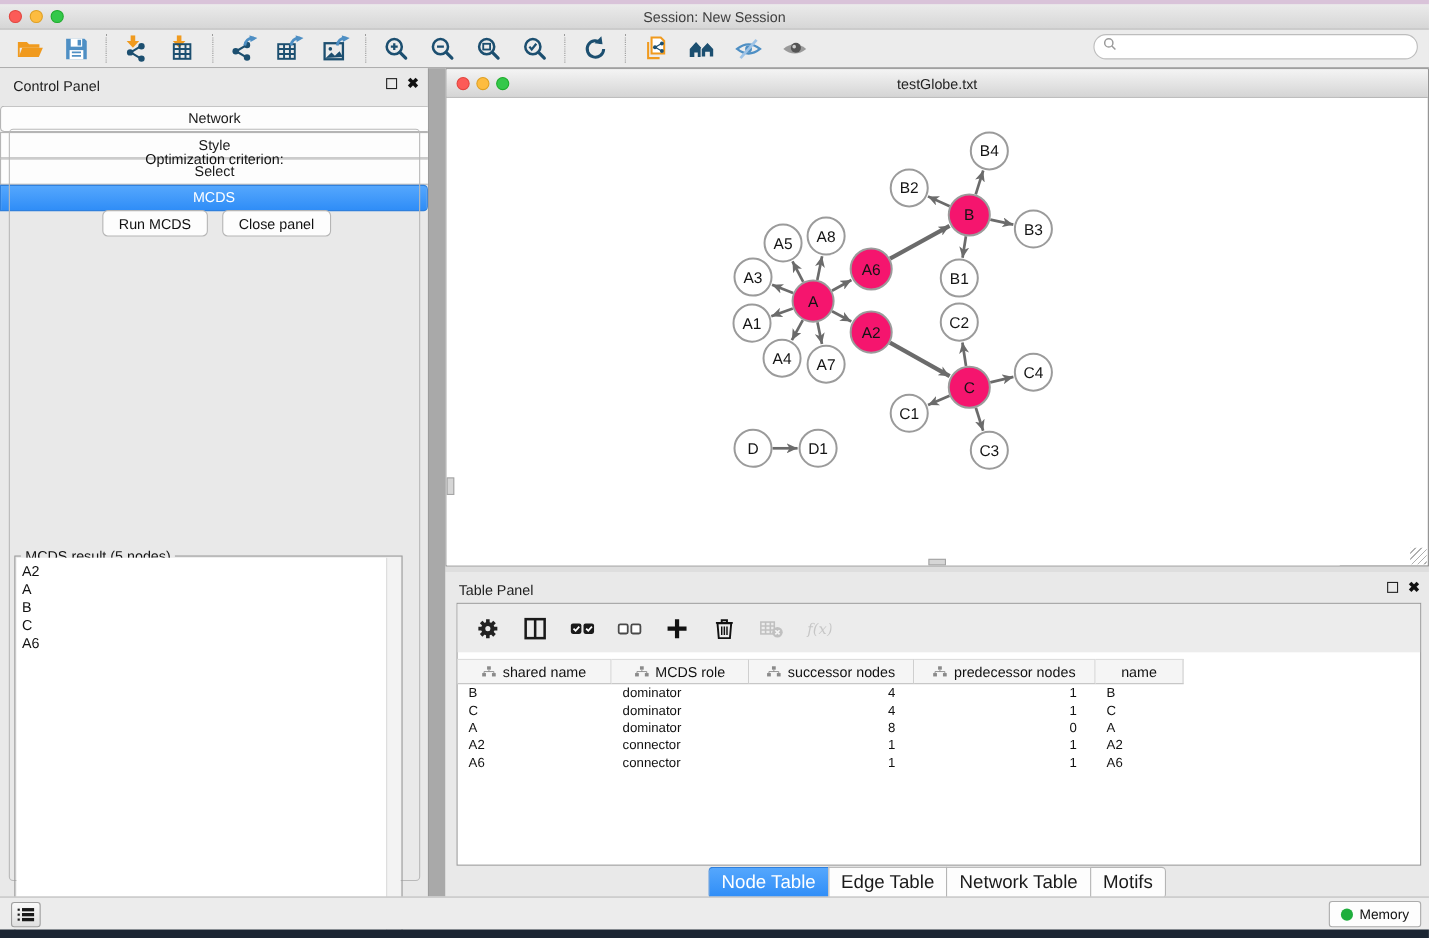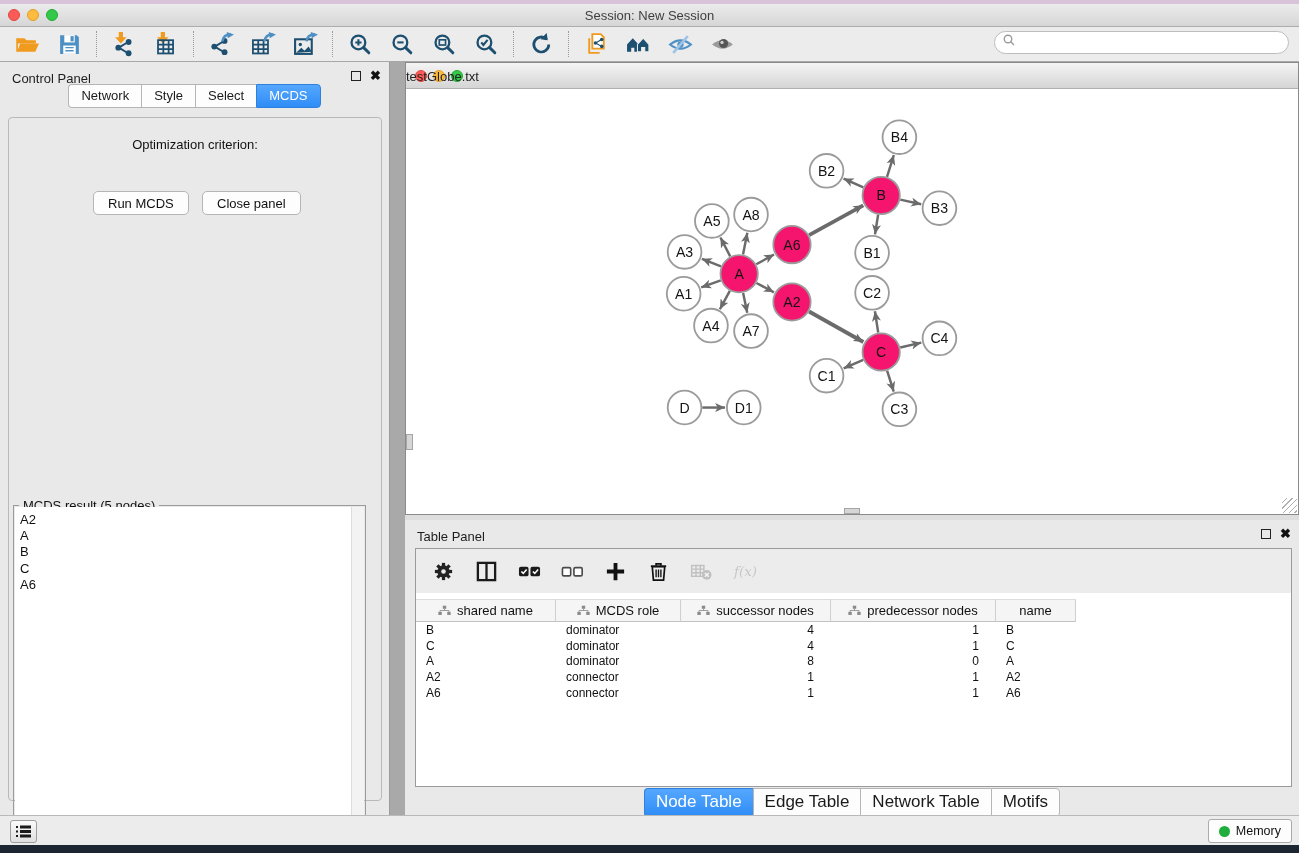--- a/index.html
+++ b/index.html
@@ -28,21 +28,21 @@
   #toolbar-search svg { width:15px; height:15px; }
 
   
   #control-panel { position:absolute; left:0; top:62px; width:390px; height:753px;
     background:#e9e9e9; border-right:1px solid #9c9c9c; }
   .panel-title { position:absolute; left:12px; top:9px; font-size:13px; color:#1d1d1d; }
   .panel-wicons { position:absolute; right:8px; top:9px; display:flex; gap:9px; align-items:center; }
   .w-float { width:10px; height:10px; border:1.6px solid #222; }
   .w-close { font-size:13px; font-weight:bold; color:#111; line-height:10px; }
 
-  #cp-tabs { position:absolute; left:0; top:22px; width:100%; display:flex; justify-content:center; }
+  #cp-tabs { position:absolute; left:0; top:34px; width:100%; display:flex; justify-content:center;flex-direction:column; }
   .cp-tab { font-size:13px; color:#1a1a1a; background:#fdfdfd; border:1px solid #b5b5b5;
     padding:3px 12px 4px; border-right:none; }
   .cp-tab:first-child { border-radius:4px 0 0 4px; }
   .cp-tab:last-child  { border-radius:0 4px 4px 0; border-right:1px solid #b5b5b5; }
   .cp-tab.active { background:linear-gradient(#55a7fd,#2f8df7); color:#fff; border-color:#2f80dd; }
 
   #cp-content { position:absolute; left:8px; top:55px; width:374px; height:684px;
     border:1px solid #b9b9b9; border-radius:4px; }
   #opt-label { position:absolute; width:100%; top:19px; text-align:center; font-size:13px; color:#111; }
   #criterion-combo { position:absolute; left:35px; top:38px; width:305px; height:25px;
@@ -69,21 +69,21 @@
 
   
   #mdi-gap-v { position:absolute; left:390px; top:62px; width:15px; height:753px; background:#a9a9a9; }
   #mdi-gap-h { position:absolute; left:405px; top:515px; width:894px; height:5px; background:#dedede; }
 
   
   #network-window { position:absolute; left:405px; top:62px; width:894px; height:453px;
     border:1px solid #8a8a8a; background:#fff; }
   #nw-titlebar { position:absolute; left:0; top:0; width:100%; height:26px;
     background:linear-gradient(#f4f4f4,#d5d5d5); border-bottom:1px solid #b0b0b0; }
-  #nw-title { position:absolute; width:100%; top:6px; text-align:left; font-size:13px; color:#222; }
+  #nw-title { position:absolute; width:100%; top:6px; text-align:center; font-size:13px; color:#222; }
   #nw-canvas { position:absolute; left:0; top:26px; width:812px; height:425px; background:#fff; }
   #graph-svg { width:100%; height:100%; }
   #nw-grip { position:absolute; right:1px; bottom:1px; width:15px; height:15px;
     background:repeating-linear-gradient(135deg, transparent 0 3px, #b0b0b0 3px 4px); }
   #nw-handle-left { position:absolute; left:0px; top:371px; width:7px; height:16px;
     background:#d6d6d6; border:1px solid #a5a5a5; }
   #nw-handle-bottom { position:absolute; left:438px; bottom:0px; width:16px; height:6px;
     background:#d6d6d6; border:1px solid #a5a5a5; }
 
   

